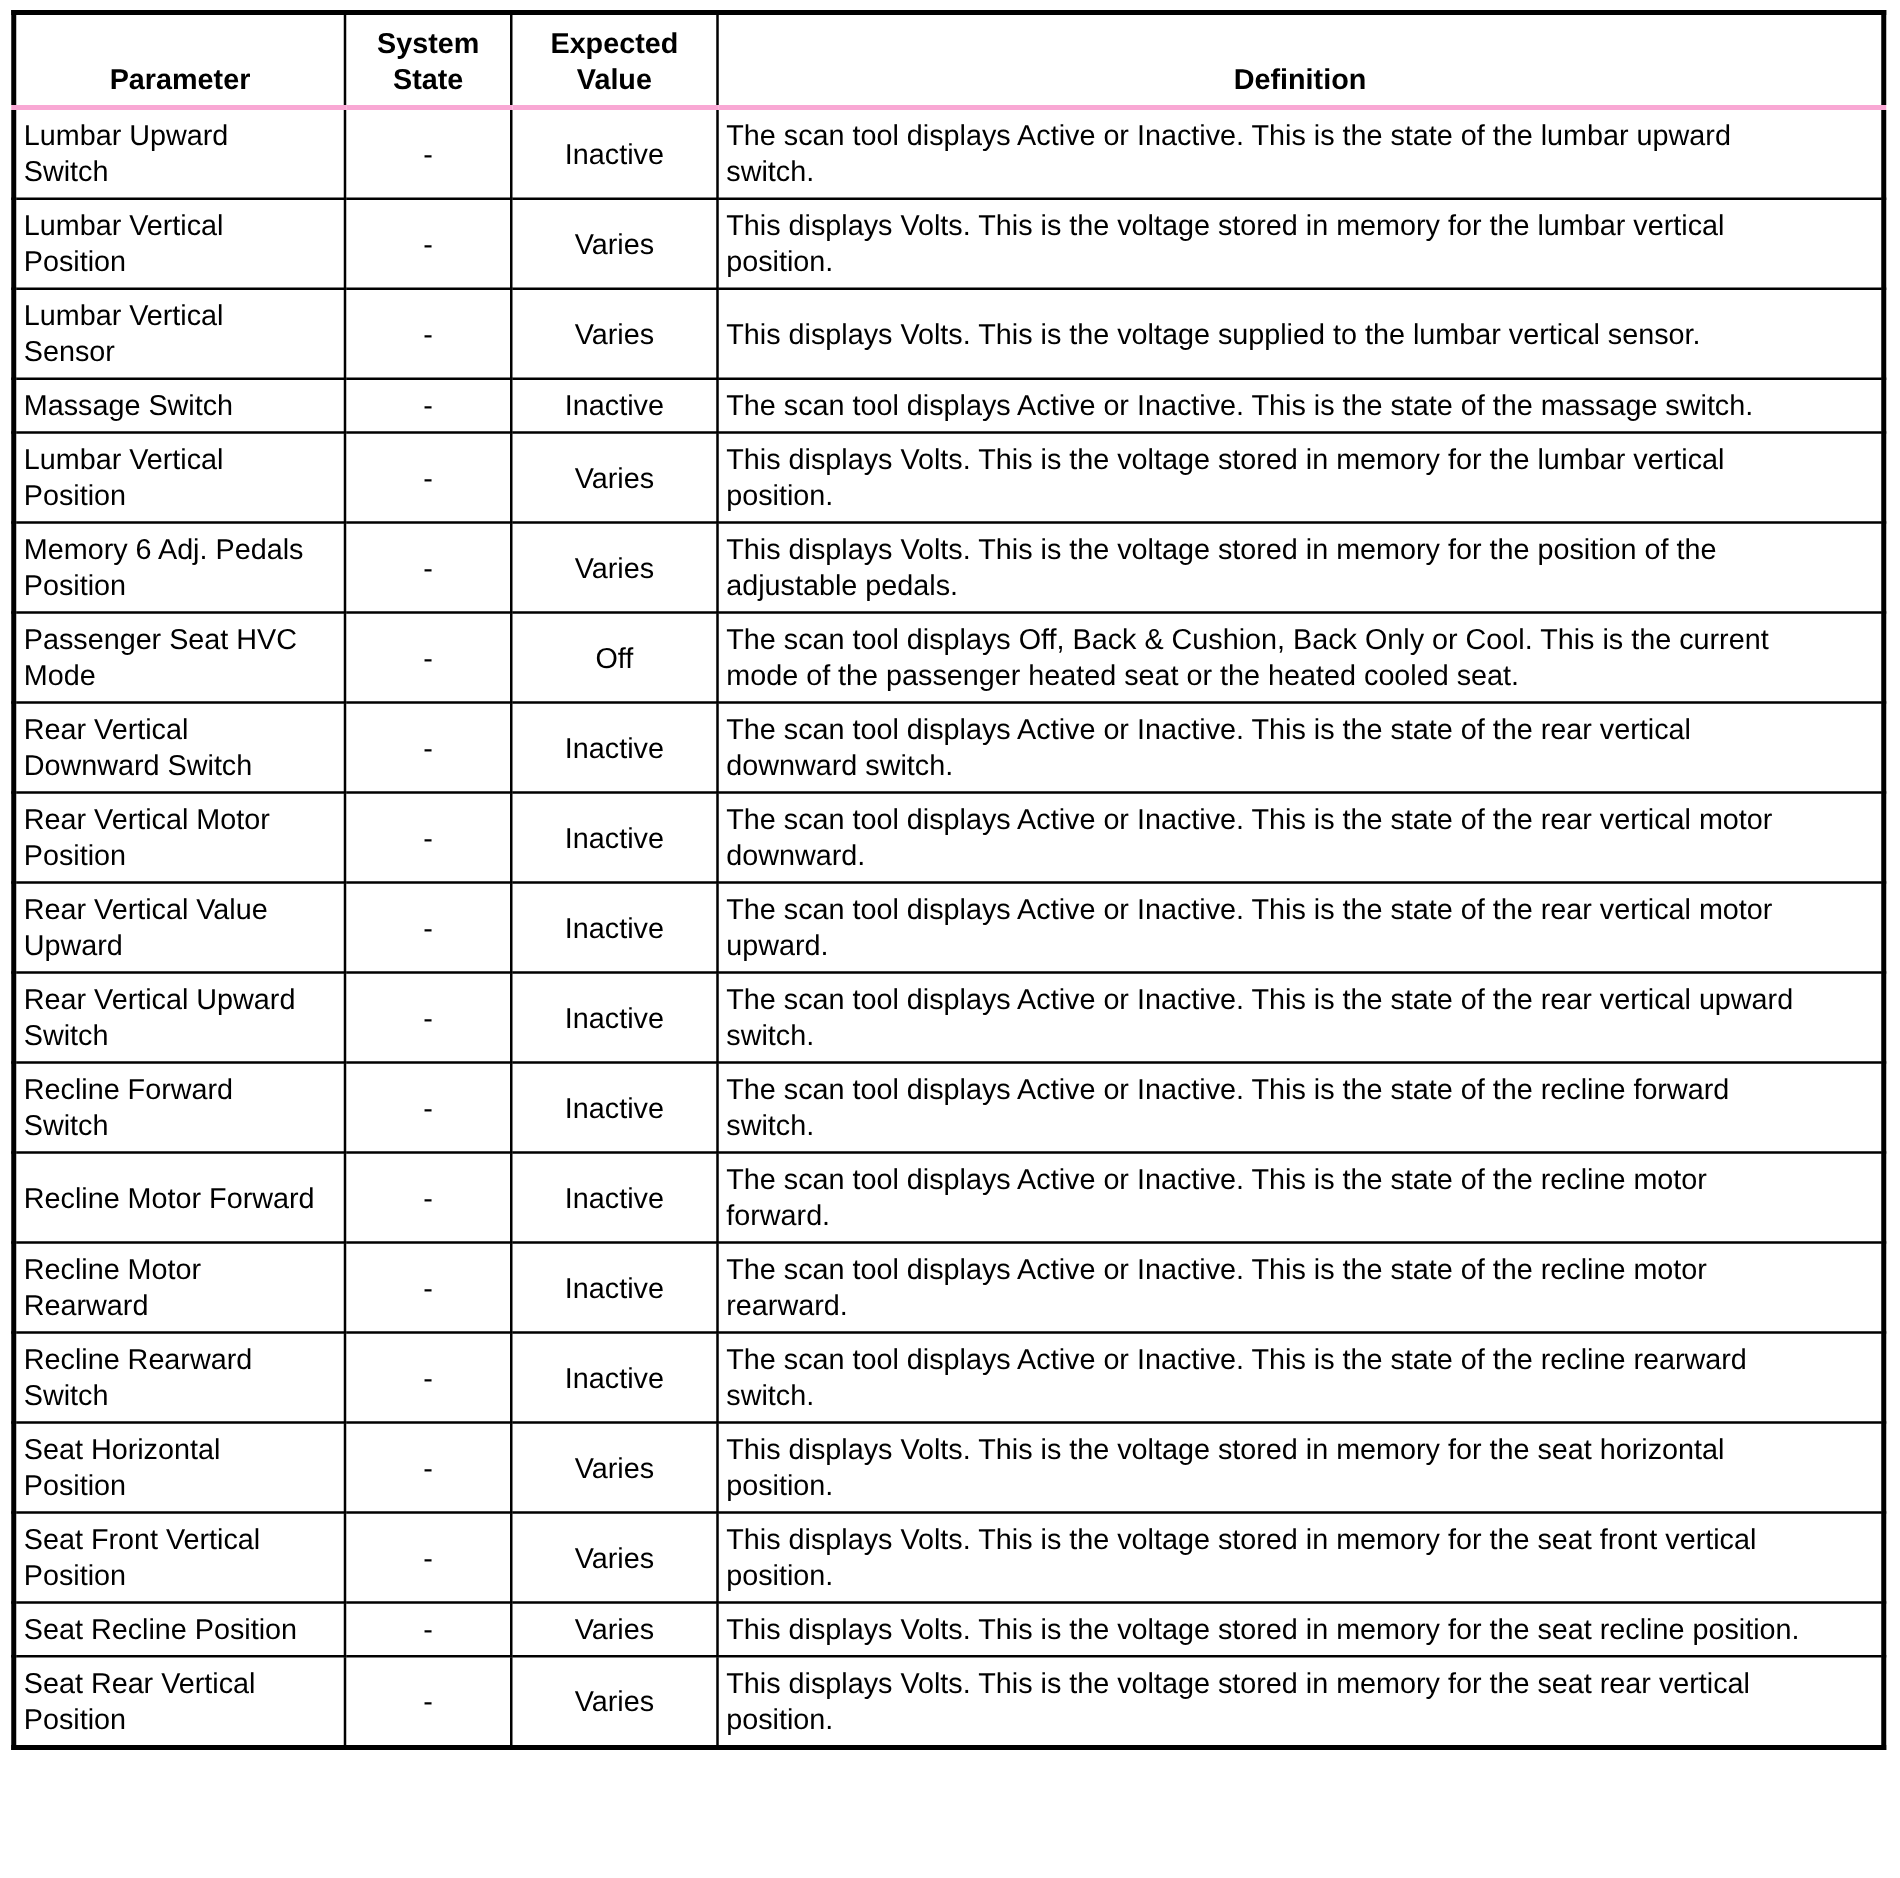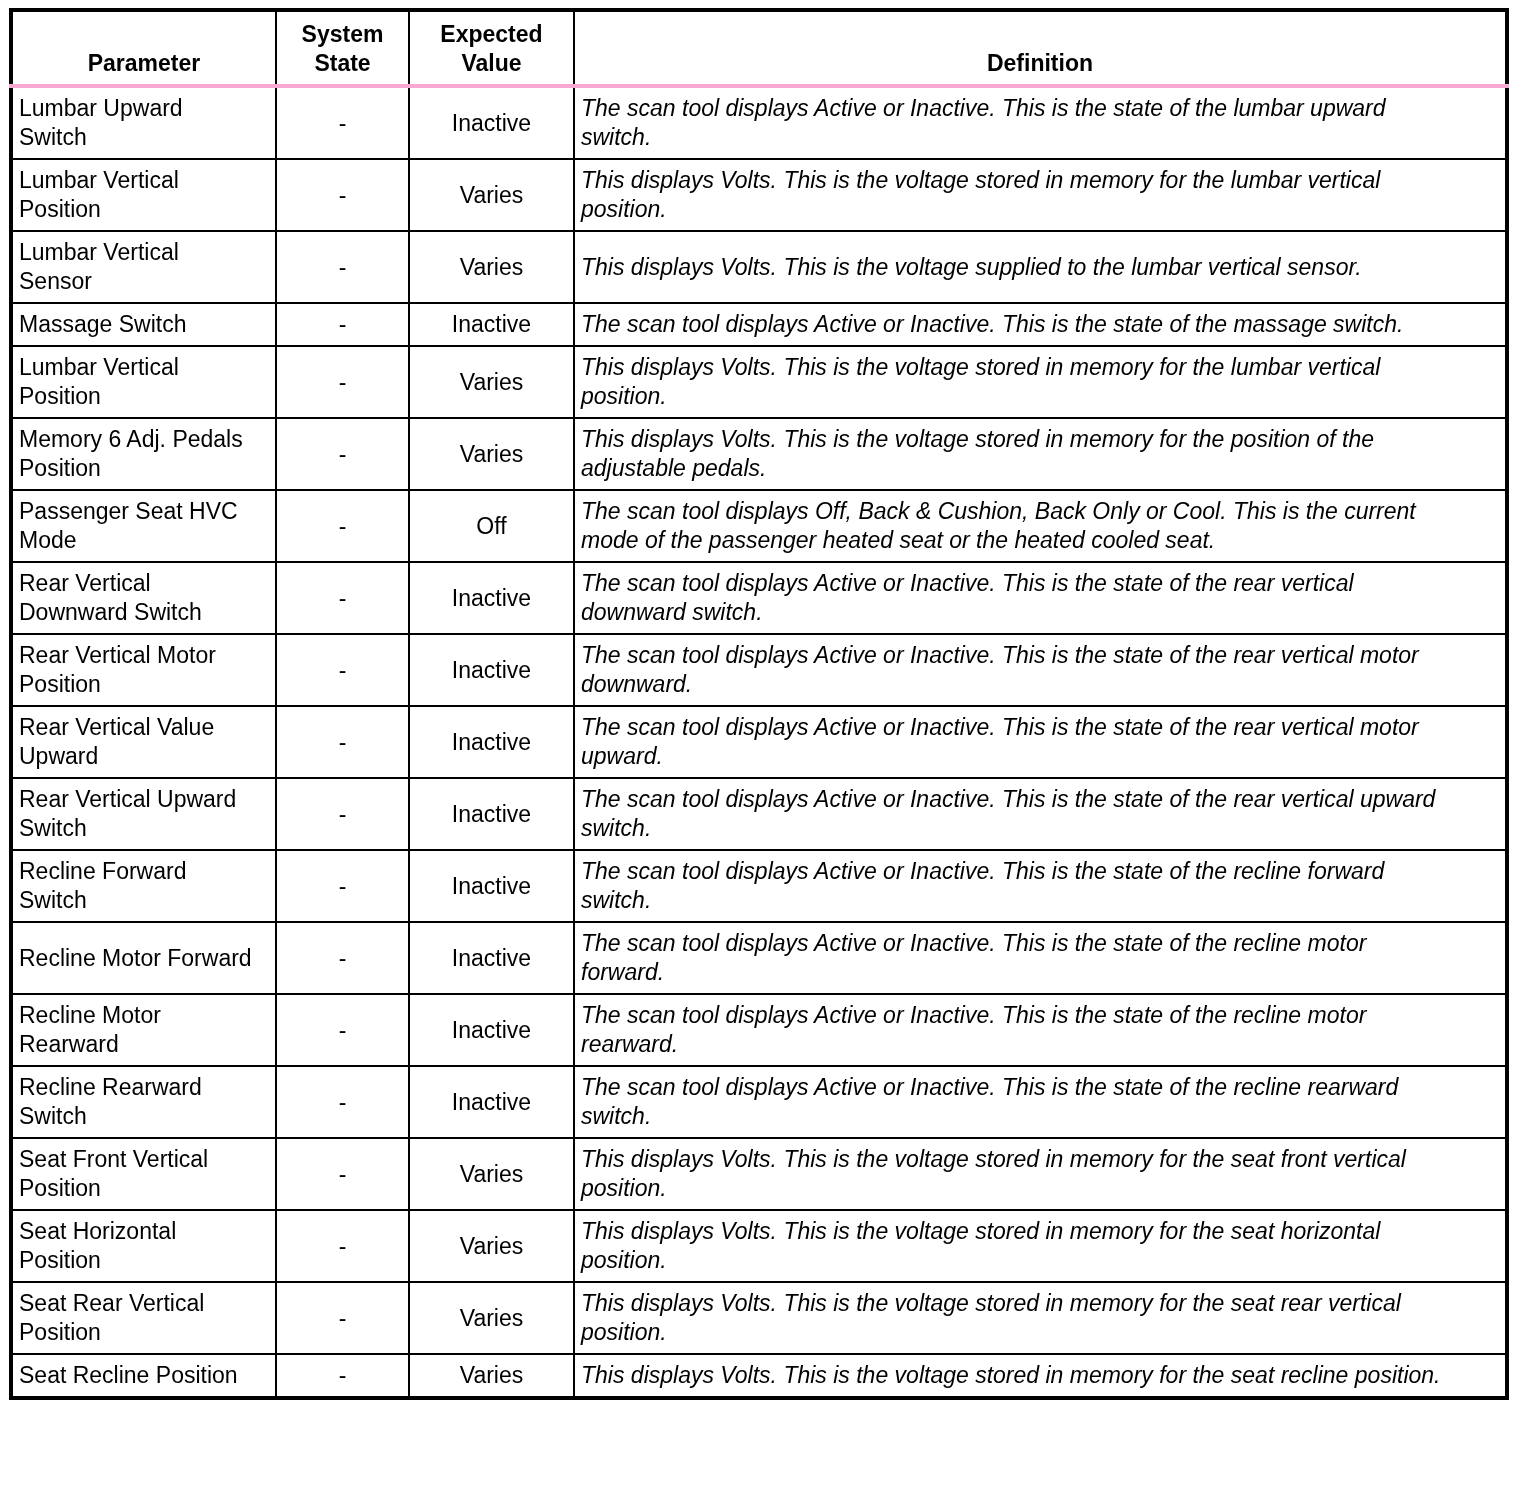--- a/index.html
+++ b/index.html
@@ -39,21 +39,21 @@
   }
   .datalist td {
     vertical-align: middle;
     padding: 6px 6px;
   }
   td.cell-param { text-align: left; }
   td.cell-param .wrapbox { max-width: 235px; }
   td.cell-state { text-align: center; }
   td.cell-expected { text-align: center; margin-left: 16px; }
   td.cell-def { text-align: left; }
-  td.cell-def .wrapbox { max-width: 860px; font-style: italic; }
+  td.cell-def .wrapbox { max-width: 860px; }
 </style>
 </head>
 <body>
 
 <div class="page">
   <table class="datalist">
     <colgroup>
       <col style="width:265px">
       <col style="width:133px">
       <col style="width:165px">
@@ -273,69 +273,69 @@
     </td>
     <td class="cell-expected">
       <span>Inactive</span>
     </td>
     <td class="cell-def">
       <div class="wrapbox">The scan tool displays Active or Inactive. This is the state of the recline rearward switch.</div>
     </td>
   </tr>
         <tr>
     <td class="cell-param">
+      <div class="wrapbox">Seat Horizontal Position</div>
+    </td>
+    <td class="cell-state">
+      <span>-</span>
+    </td>
+    <td class="cell-expected">
+      <span>Varies</span>
+    </td>
+    <td class="cell-def">
+      <div class="wrapbox">This displays Volts. This is the voltage stored in memory for the seat horizontal position.</div>
+    </td>
+  </tr>
+        <tr>
+    <td class="cell-param">
       <div class="wrapbox">Seat Front Vertical Position</div>
     </td>
     <td class="cell-state">
       <span>-</span>
     </td>
     <td class="cell-expected">
       <span>Varies</span>
     </td>
     <td class="cell-def">
       <div class="wrapbox">This displays Volts. This is the voltage stored in memory for the seat front vertical position.</div>
     </td>
   </tr>
         <tr>
     <td class="cell-param">
-      <div class="wrapbox">Seat Horizontal Position</div>
-    </td>
-    <td class="cell-state">
-      <span>-</span>
-    </td>
-    <td class="cell-expected">
-      <span>Varies</span>
-    </td>
-    <td class="cell-def">
-      <div class="wrapbox">This displays Volts. This is the voltage stored in memory for the seat horizontal position.</div>
+      <div class="wrapbox">Seat Recline Position</div>
+    </td>
+    <td class="cell-state">
+      <span>-</span>
+    </td>
+    <td class="cell-expected">
+      <span>Varies</span>
+    </td>
+    <td class="cell-def">
+      <div class="wrapbox">This displays Volts. This is the voltage stored in memory for the seat recline position.</div>
     </td>
   </tr>
         <tr>
     <td class="cell-param">
       <div class="wrapbox">Seat Rear Vertical Position</div>
     </td>
     <td class="cell-state">
       <span>-</span>
     </td>
     <td class="cell-expected">
       <span>Varies</span>
     </td>
     <td class="cell-def">
       <div class="wrapbox">This displays Volts. This is the voltage stored in memory for the seat rear vertical position.</div>
-    </td>
-  </tr>
-        <tr>
-    <td class="cell-param">
-      <div class="wrapbox">Seat Recline Position</div>
-    </td>
-    <td class="cell-state">
-      <span>-</span>
-    </td>
-    <td class="cell-expected">
-      <span>Varies</span>
-    </td>
-    <td class="cell-def">
-      <div class="wrapbox">This displays Volts. This is the voltage stored in memory for the seat recline position.</div>
     </td>
   </tr>
       </tbody>
   </table>
 </div>
 
 </body></html>

